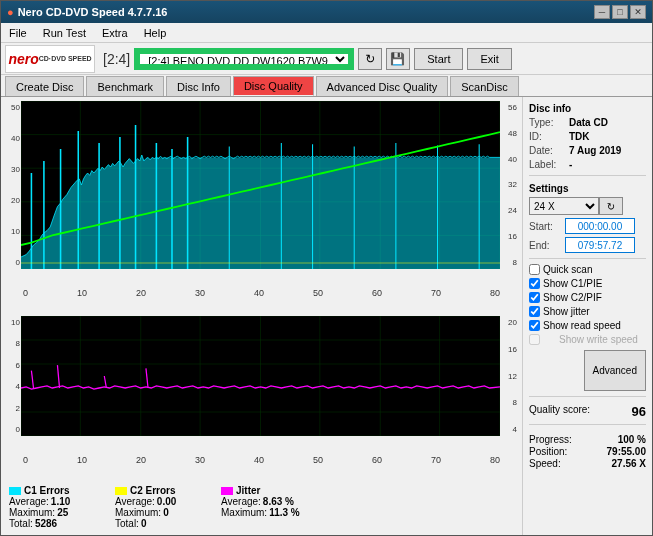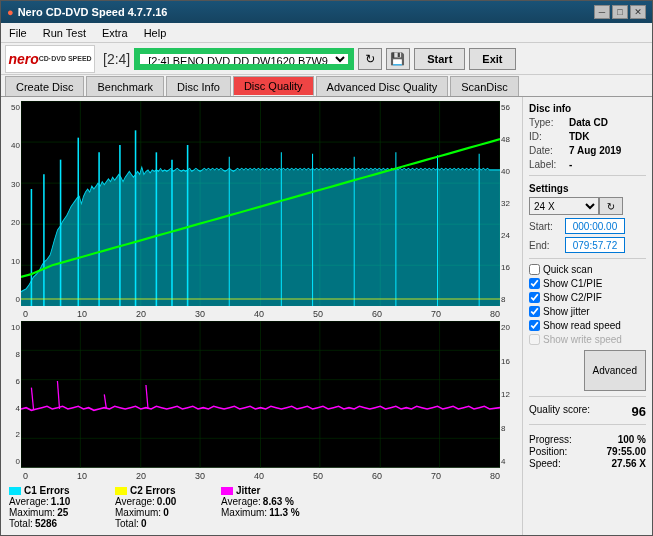--- a/index.html
+++ b/index.html
@@ -110,21 +110,20 @@
       cursor: pointer;
       font-size: 12px;
     }
     .start-btn {
       height: 22px;
       padding: 4px 12px;
       background: #e0e0e0;
       border: 1px solid #888;
       cursor: pointer;
       font-size: 11px;
-      font-weight: bold;
     }
     .tabs {
       background: #f0f0f0;
       height: 22px;
       display: flex;
       align-items: flex-end;
       border-bottom: 1px solid #999;
       flex-shrink: 0;
       padding-left: 4px;
     }
@@ -151,21 +150,21 @@
       flex: 1;
       overflow: hidden;
       background: #f0f0f0;
     }
     .chart-area {
       flex: 1;
       background: #f0f0f0;
       padding: 4px;
       display: flex;
       flex-direction: column;
-      gap: 2px;
+      gap: 18px;
     }
     .chart-labels-bottom {
       display: flex;
       justify-content: space-between;
       font-size: 9px;
       color: #333;
       padding: 1px 18px 0 18px;
     }
     .sidebar {
       width: 130px;
@@ -195,21 +194,21 @@
       border-top: 1px solid #ccc;
       margin: 2px 0;
     }
     .speed-select {
       width: 70px;
       height: 18px;
       font-size: 10px;
       border: 1px solid #888;
     }
     .time-input {
-      width: 60px;
+      width: 70px;
       height: 16px;
       font-size: 10px;
       border: 1px solid #0078d7;
       text-align: center;
       color: #0078d7;
     }
     .sidebar-row-inline {
       display: flex;
       align-items: center;
       gap: 0;
@@ -271,21 +270,21 @@
       text-align: right;
     }
     .chart-y-right {
       display: flex;
       flex-direction: column;
       justify-content: space-between;
       font-size: 8px;
       color: #333;
       padding: 2px 1px;
       width: 18px;
-      text-align: left;
+      text-align: right;
     }
     .chart-inner {
       flex: 1;
       position: relative;
     }
     .bottom-stats {
       display: flex;
       gap: 16px;
       padding: 2px 4px;
     }
@@ -665,21 +664,21 @@
       <div class="checkbox-row">
         <input type="checkbox" checked="" style="">
         <span>Show jitter</span>
       </div>
       <div class="checkbox-row">
         <input type="checkbox" checked="" style="">
         <span>Show read speed</span>
       </div>
       <div class="checkbox-row">
         <input type="checkbox" disabled="" style="">
-        <span style="color:#aaa;">Show write speed</span>
+        <span style="color:#aaa;margin-left:16px;">Show write speed</span>
       </div>
 
       <button class="advanced-btn">Advanced</button>
 
       <div class="sidebar-divider"></div>
 
       <div class="quality-score-row">
         <span>Quality score:</span>
         <span class="quality-score-val">96</span>
       </div>

